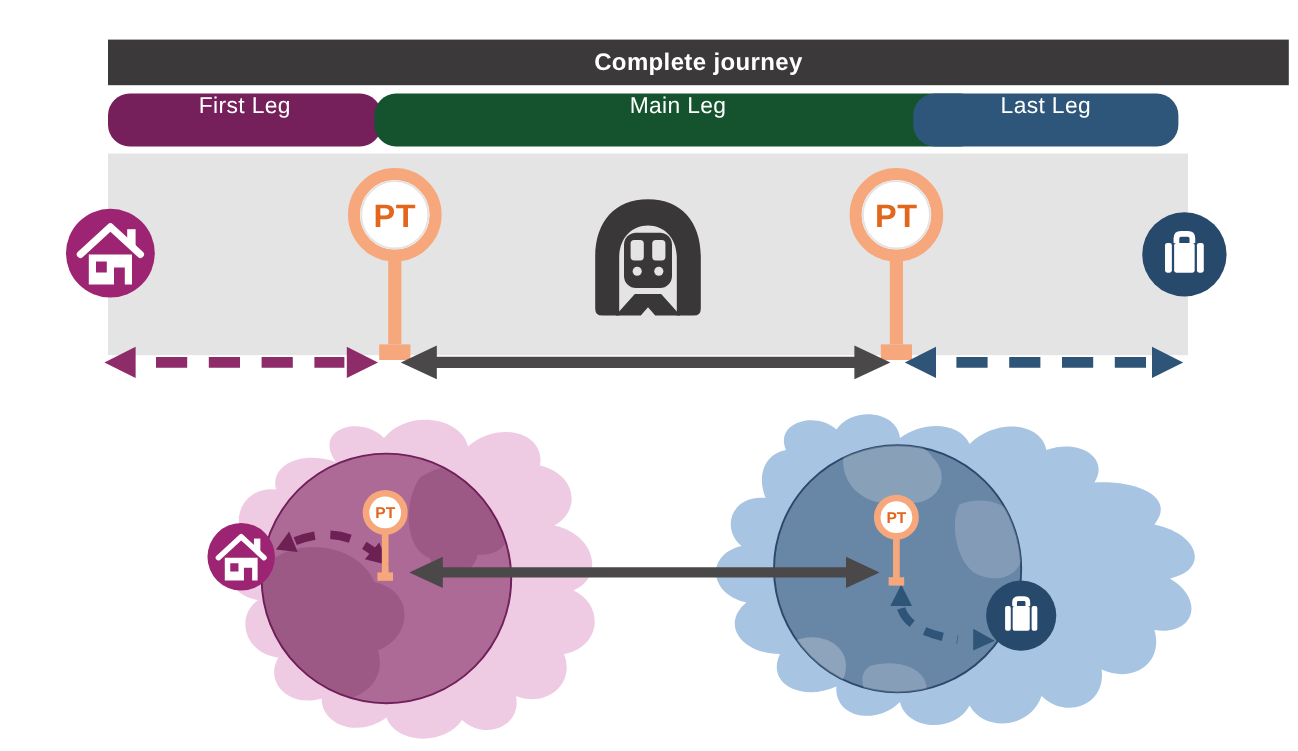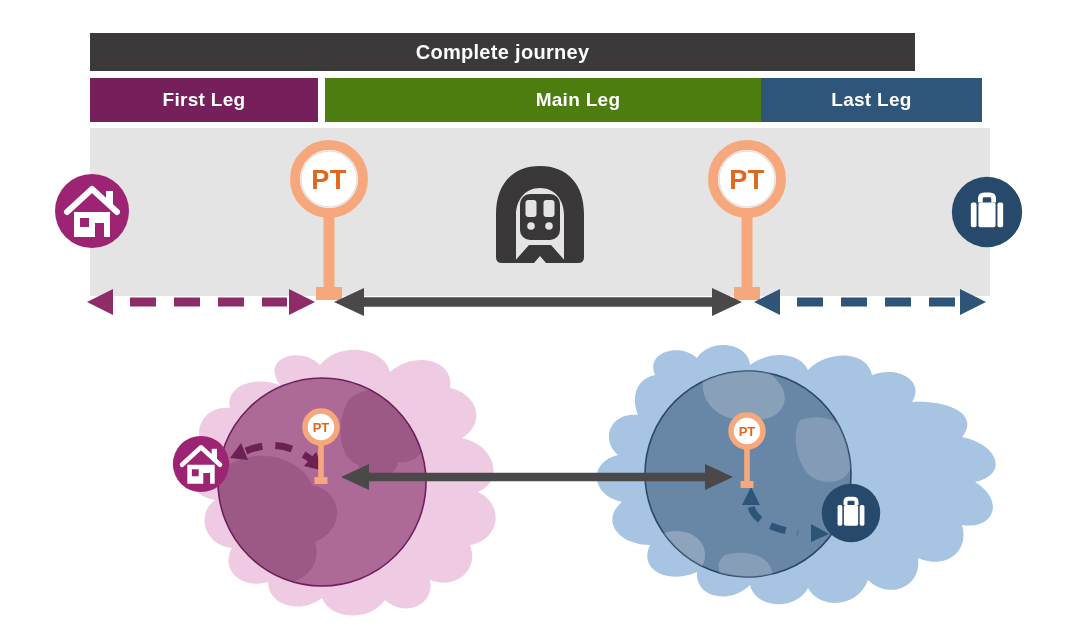--- a/index.html
+++ b/index.html
@@ -1,31 +1,31 @@
 <!DOCTYPE html>
 <html><head>
 <meta charset="utf-8">
 <style>
   html,body { margin:0; padding:0; background:#ffffff; }
   .canvas {
     position:relative; width:1082px; height:626px; background:#ffffff; overflow:hidden;
     font-family:"Liberation Sans", sans-serif;
   }
   .header-bar {
-    position:absolute; left:90px; top:33px; width:825px; height:38px;
+    position:absolute; left:90px; top:33px; width:984px; height:38px;
     background:#3b393a; color:#ffffff; display:flex; align-items:center; justify-content:center;
     font-weight:700; font-size:20px; letter-spacing:.3px;
   }
   .leg {
     position:absolute; top:78px; height:44px; color:#ffffff;
-    display:flex; align-items:center; justify-content:center;
-    font-weight:700; font-size:19px; letter-spacing:.3px;
+    display:flex; align-items:flex-start; justify-content:center;
+    font-weight:400; font-size:19px; letter-spacing:.3px;border-radius:18px;
   }
   .leg-first { left:90px;  width:228px; background:#75205b; }
-  .leg-main  { left:325px; width:506px; background:#4d7c0f; }
+  .leg-main  { left:312px; width:506px; background:#14532d; }
   .leg-last  { left:761px; width:221px; background:#2e567a; }
   .band { position:absolute; left:90px; top:128px; width:900px; height:168px; background:#e5e4e4; }
   svg.overlay { position:absolute; left:0; top:0; width:1082px; height:626px; }
   .pt-large { font-family:"Liberation Sans", sans-serif; font-weight:700; font-size:27px; fill:#e2661c; text-anchor:middle; letter-spacing:.5px; }
   .pt-small { font-family:"Liberation Sans", sans-serif; font-weight:700; font-size:13px; fill:#e2661c; text-anchor:middle; }
 </style>
 </head>
 <body>
 
 <div class="canvas">

